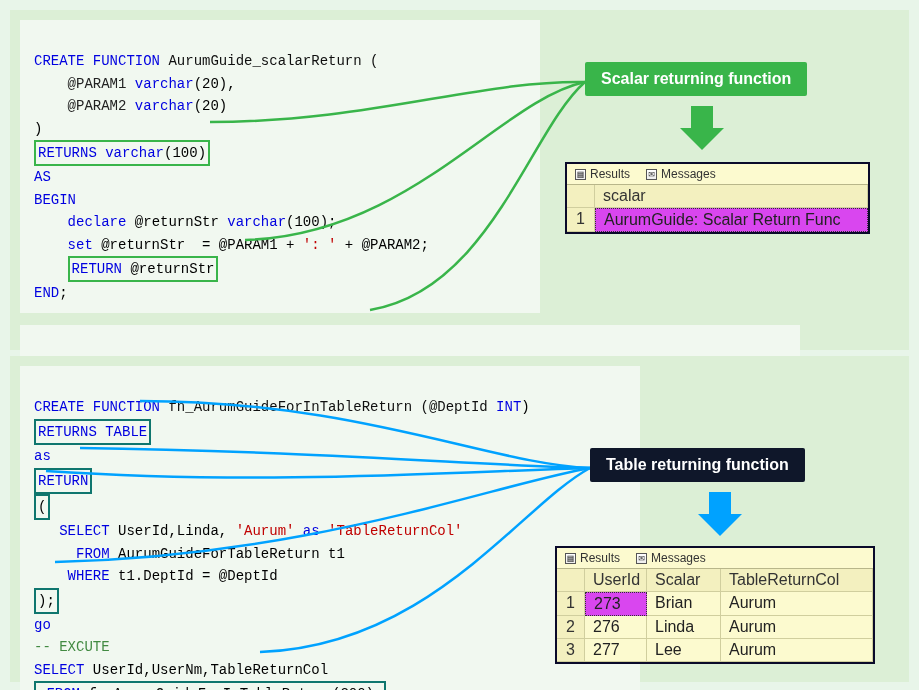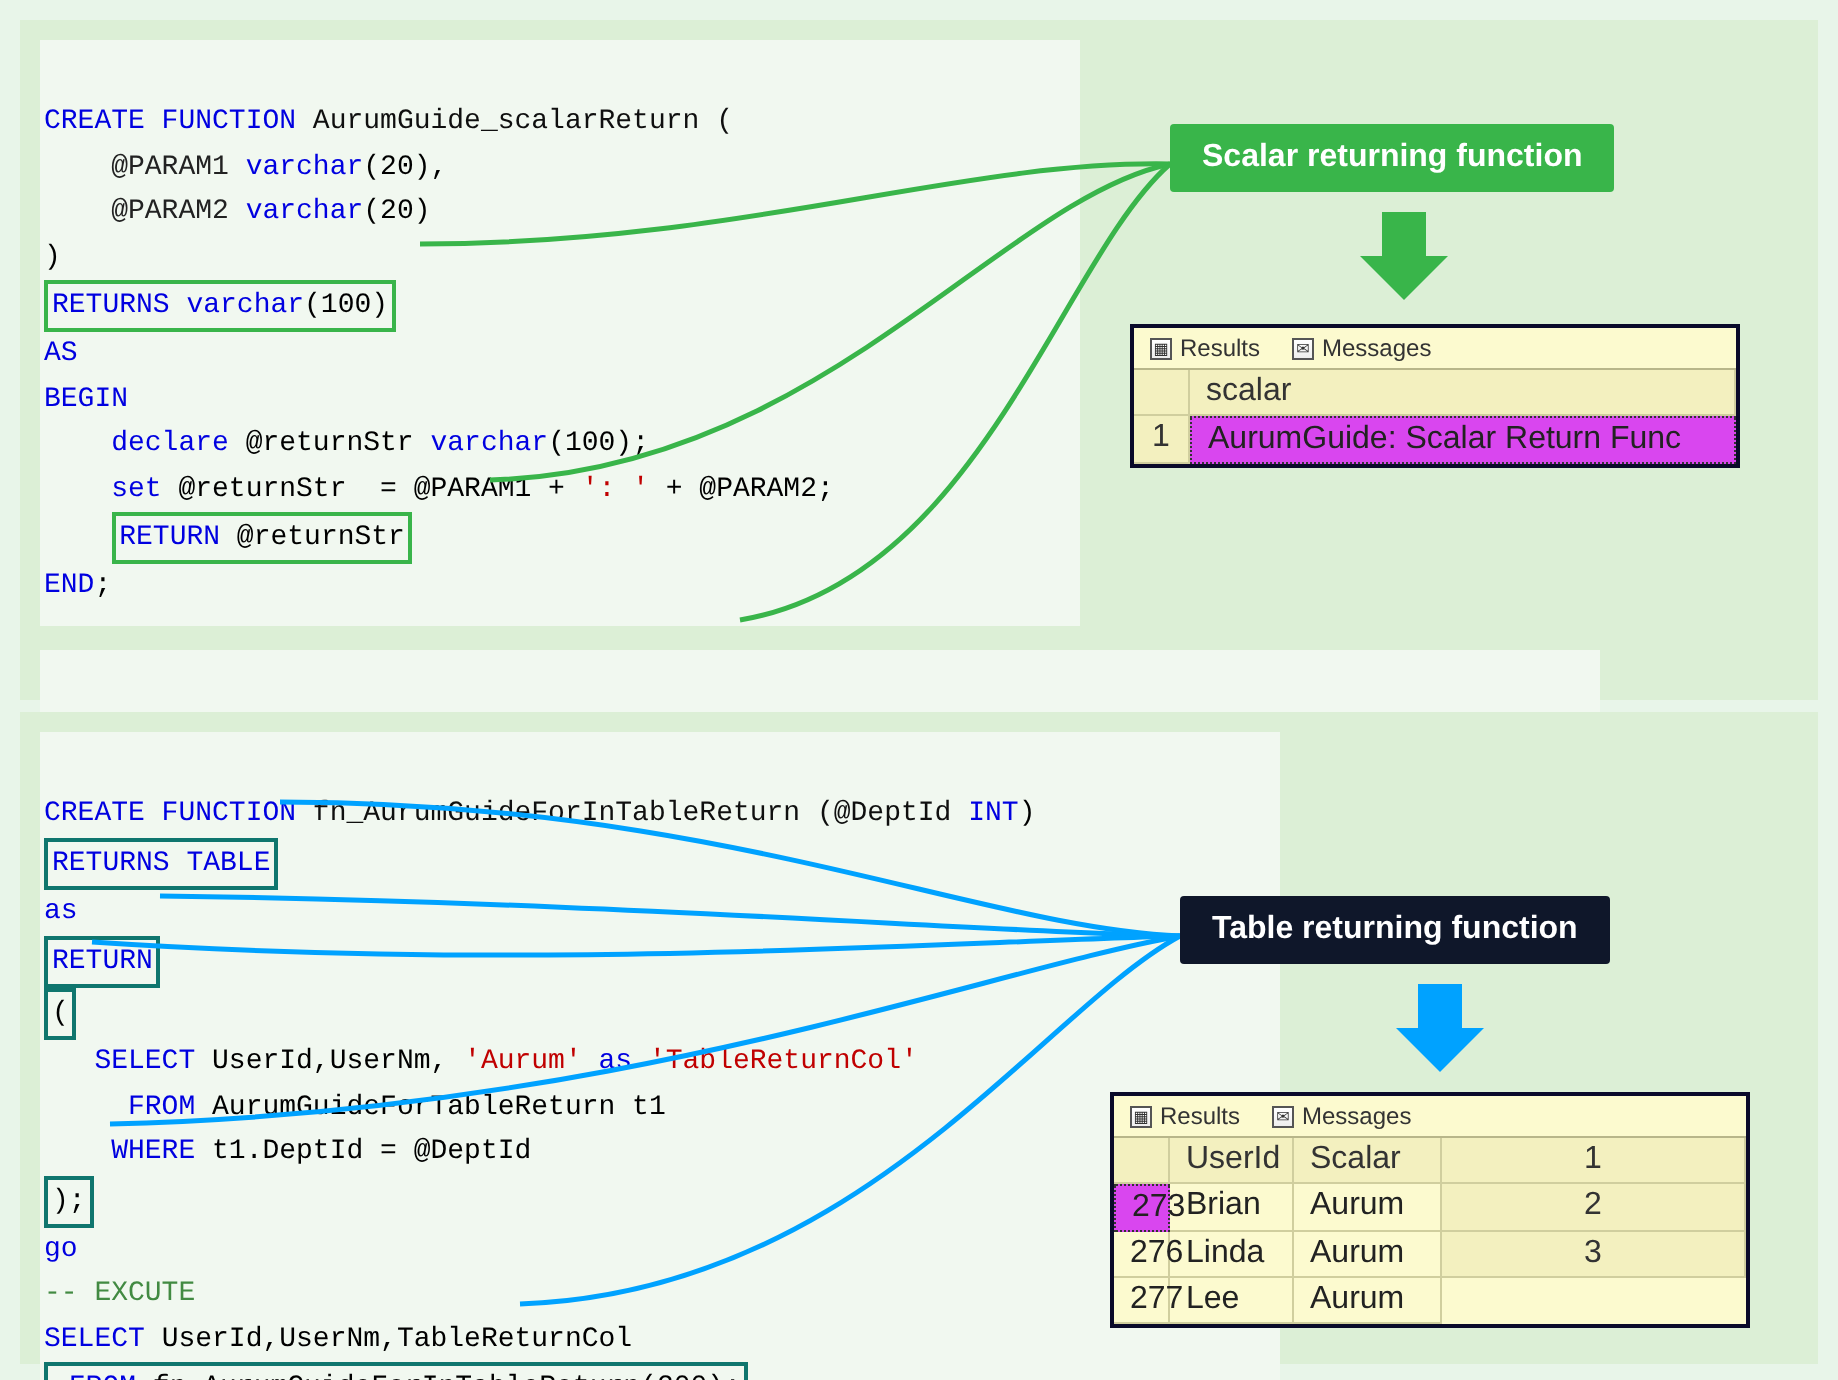--- a/index.html
+++ b/index.html
@@ -11,21 +11,21 @@
     width: 919px;
   }
   .panel {
     background: #dcefd6;
     padding: 10px;
     margin: 6px;
     position: relative;
   }
   .code-block {
     background: #f1f8f0;
-    padding: 8px 2px;
+    padding: 8px 14px;
     margin-bottom: 12px;
     line-height: 1.6;
     white-space: pre;
     font-family: "Consolas", "Courier New", monospace;
     position: relative;
   }
   .code-block-small {
     background: #f1f8f0;
     padding: 6px 10px;
     line-height: 1.6;
@@ -202,21 +202,21 @@
 </div>
 
 <div class="panel" style="height:326px;">
 
   <div class="code-block" style="width:620px; margin-bottom:0;">
 <span class="kw">CREATE FUNCTION</span><span class="fn"> fn_AurumGuideForInTableReturn (@DeptId </span><span class="kw">INT</span><span>)</span>
 <span class="hl-blue"><span class="kw">RETURNS TABLE</span></span>
 <span class="kw">as</span>
 <span class="hl-blue"><span class="kw">RETURN</span></span>
 <span class="hl-blue"><span>(</span></span>
-<span class="kw">   SELECT</span><span> UserId,UserNm, </span><span class="str">'Aurum'</span><span class="kw"> as </span><span class="str">'TableReturnCol'</span>
+<span class="kw">   SELECT</span><span> UserId,Linda, </span><span class="str">'Aurum'</span><span class="kw"> as </span><span class="str">'TableReturnCol'</span>
 <span class="kw">     FROM</span><span> AurumGuideForTableReturn t1</span>
 <span class="kw">    WHERE</span><span> t1.DeptId = @DeptId</span>
 <span class="hl-blue"><span>);</span></span>
 <span class="kw">go</span>
 <span class="cmt">-- EXCUTE</span>
 <span class="kw">SELECT</span><span> UserId,UserNm,TableReturnCol</span>
 <span class="hl-blue"><span class="kw"> FROM</span><span> fn_AurumGuideForInTableReturn(200);</span></span></div>
 
   <div class="label-pill label-blue" style="top:92px; left:580px;">Table returning function</div>
 
@@ -233,20 +233,21 @@
         </div>
       <div class="rtab">
           <span class="tab-icon">✉</span>
           <span>Messages</span>
         </div>
     </div>
     <div class="res-grid" style="grid-template-columns: 28px 62px 74px 1fr;">
       <div class="res-cell res-rownum"></div>
       <div class="res-cell res-head">UserId</div>
       <div class="res-cell res-head">Scalar</div>
+      <div class="res-cell res-head">TableReturnCol</div>
 
       <div class="res-cell res-rownum">1</div>
       <div class="res-cell res-data res-sel">273</div>
       <div class="res-cell res-data">Brian</div>
       <div class="res-cell res-data">Aurum</div>
 
       <div class="res-cell res-rownum">2</div>
       <div class="res-cell res-data">276</div>
       <div class="res-cell res-data">Linda</div>
       <div class="res-cell res-data">Aurum</div>

